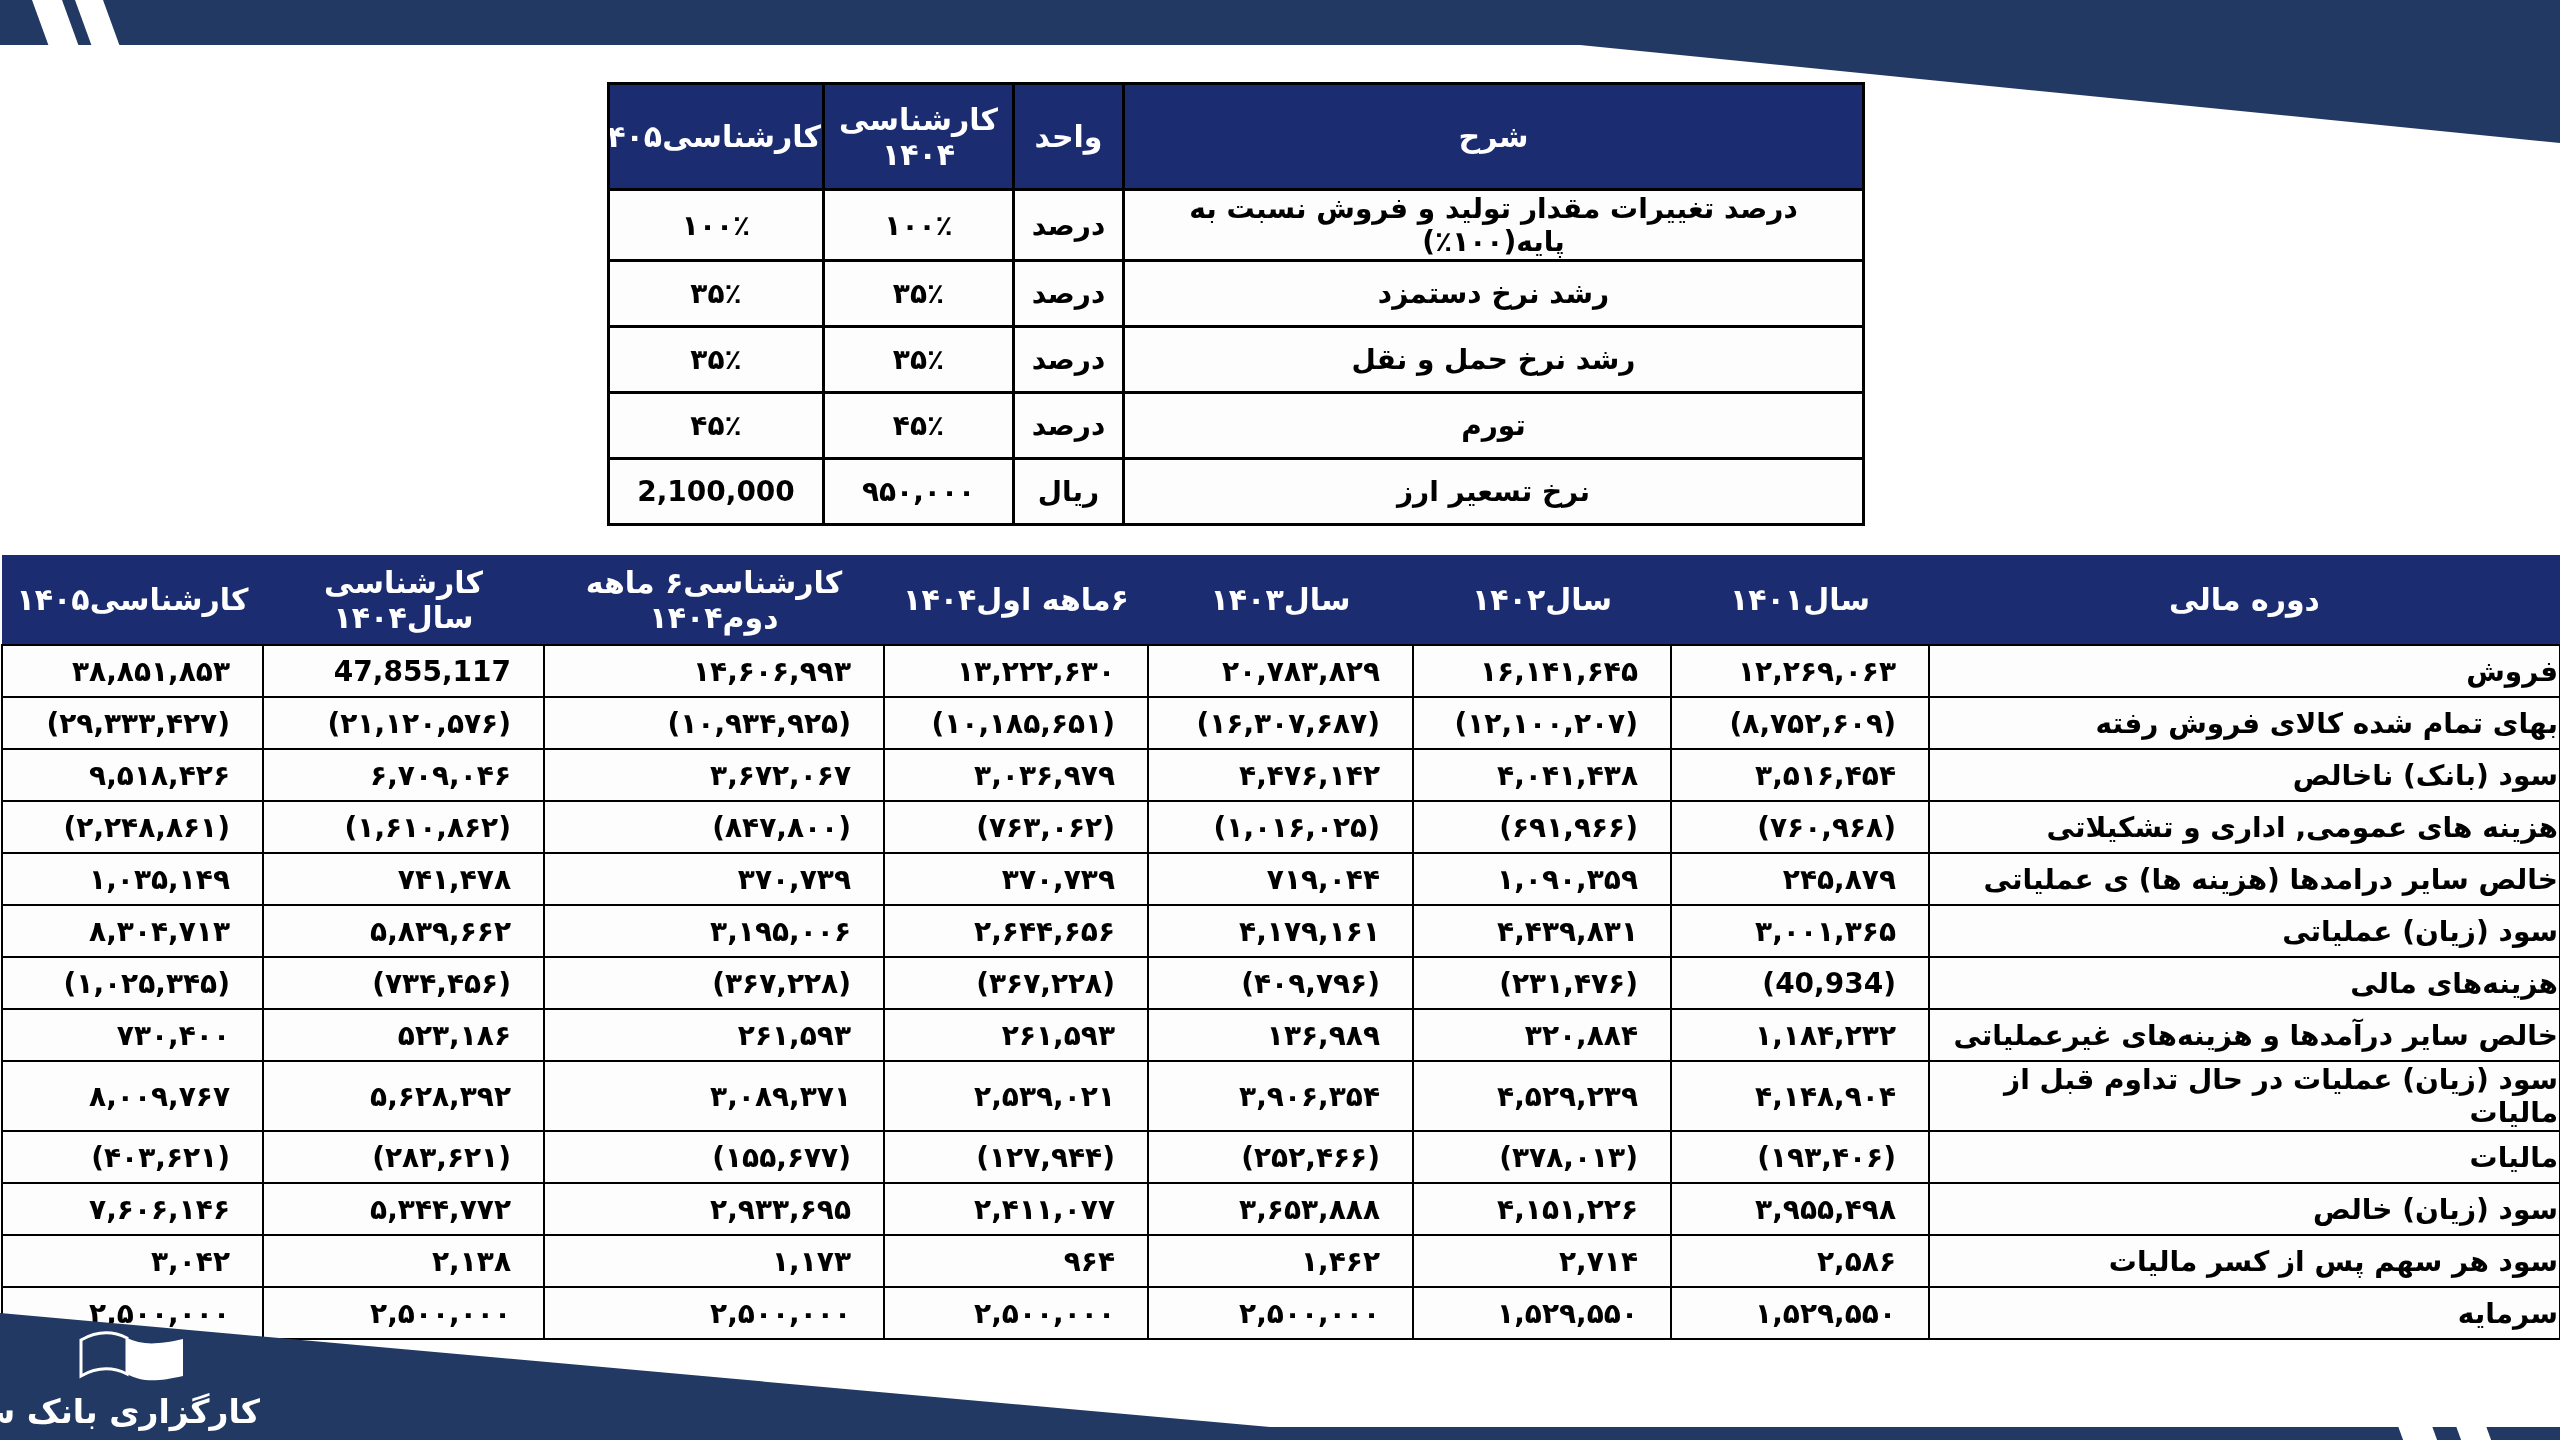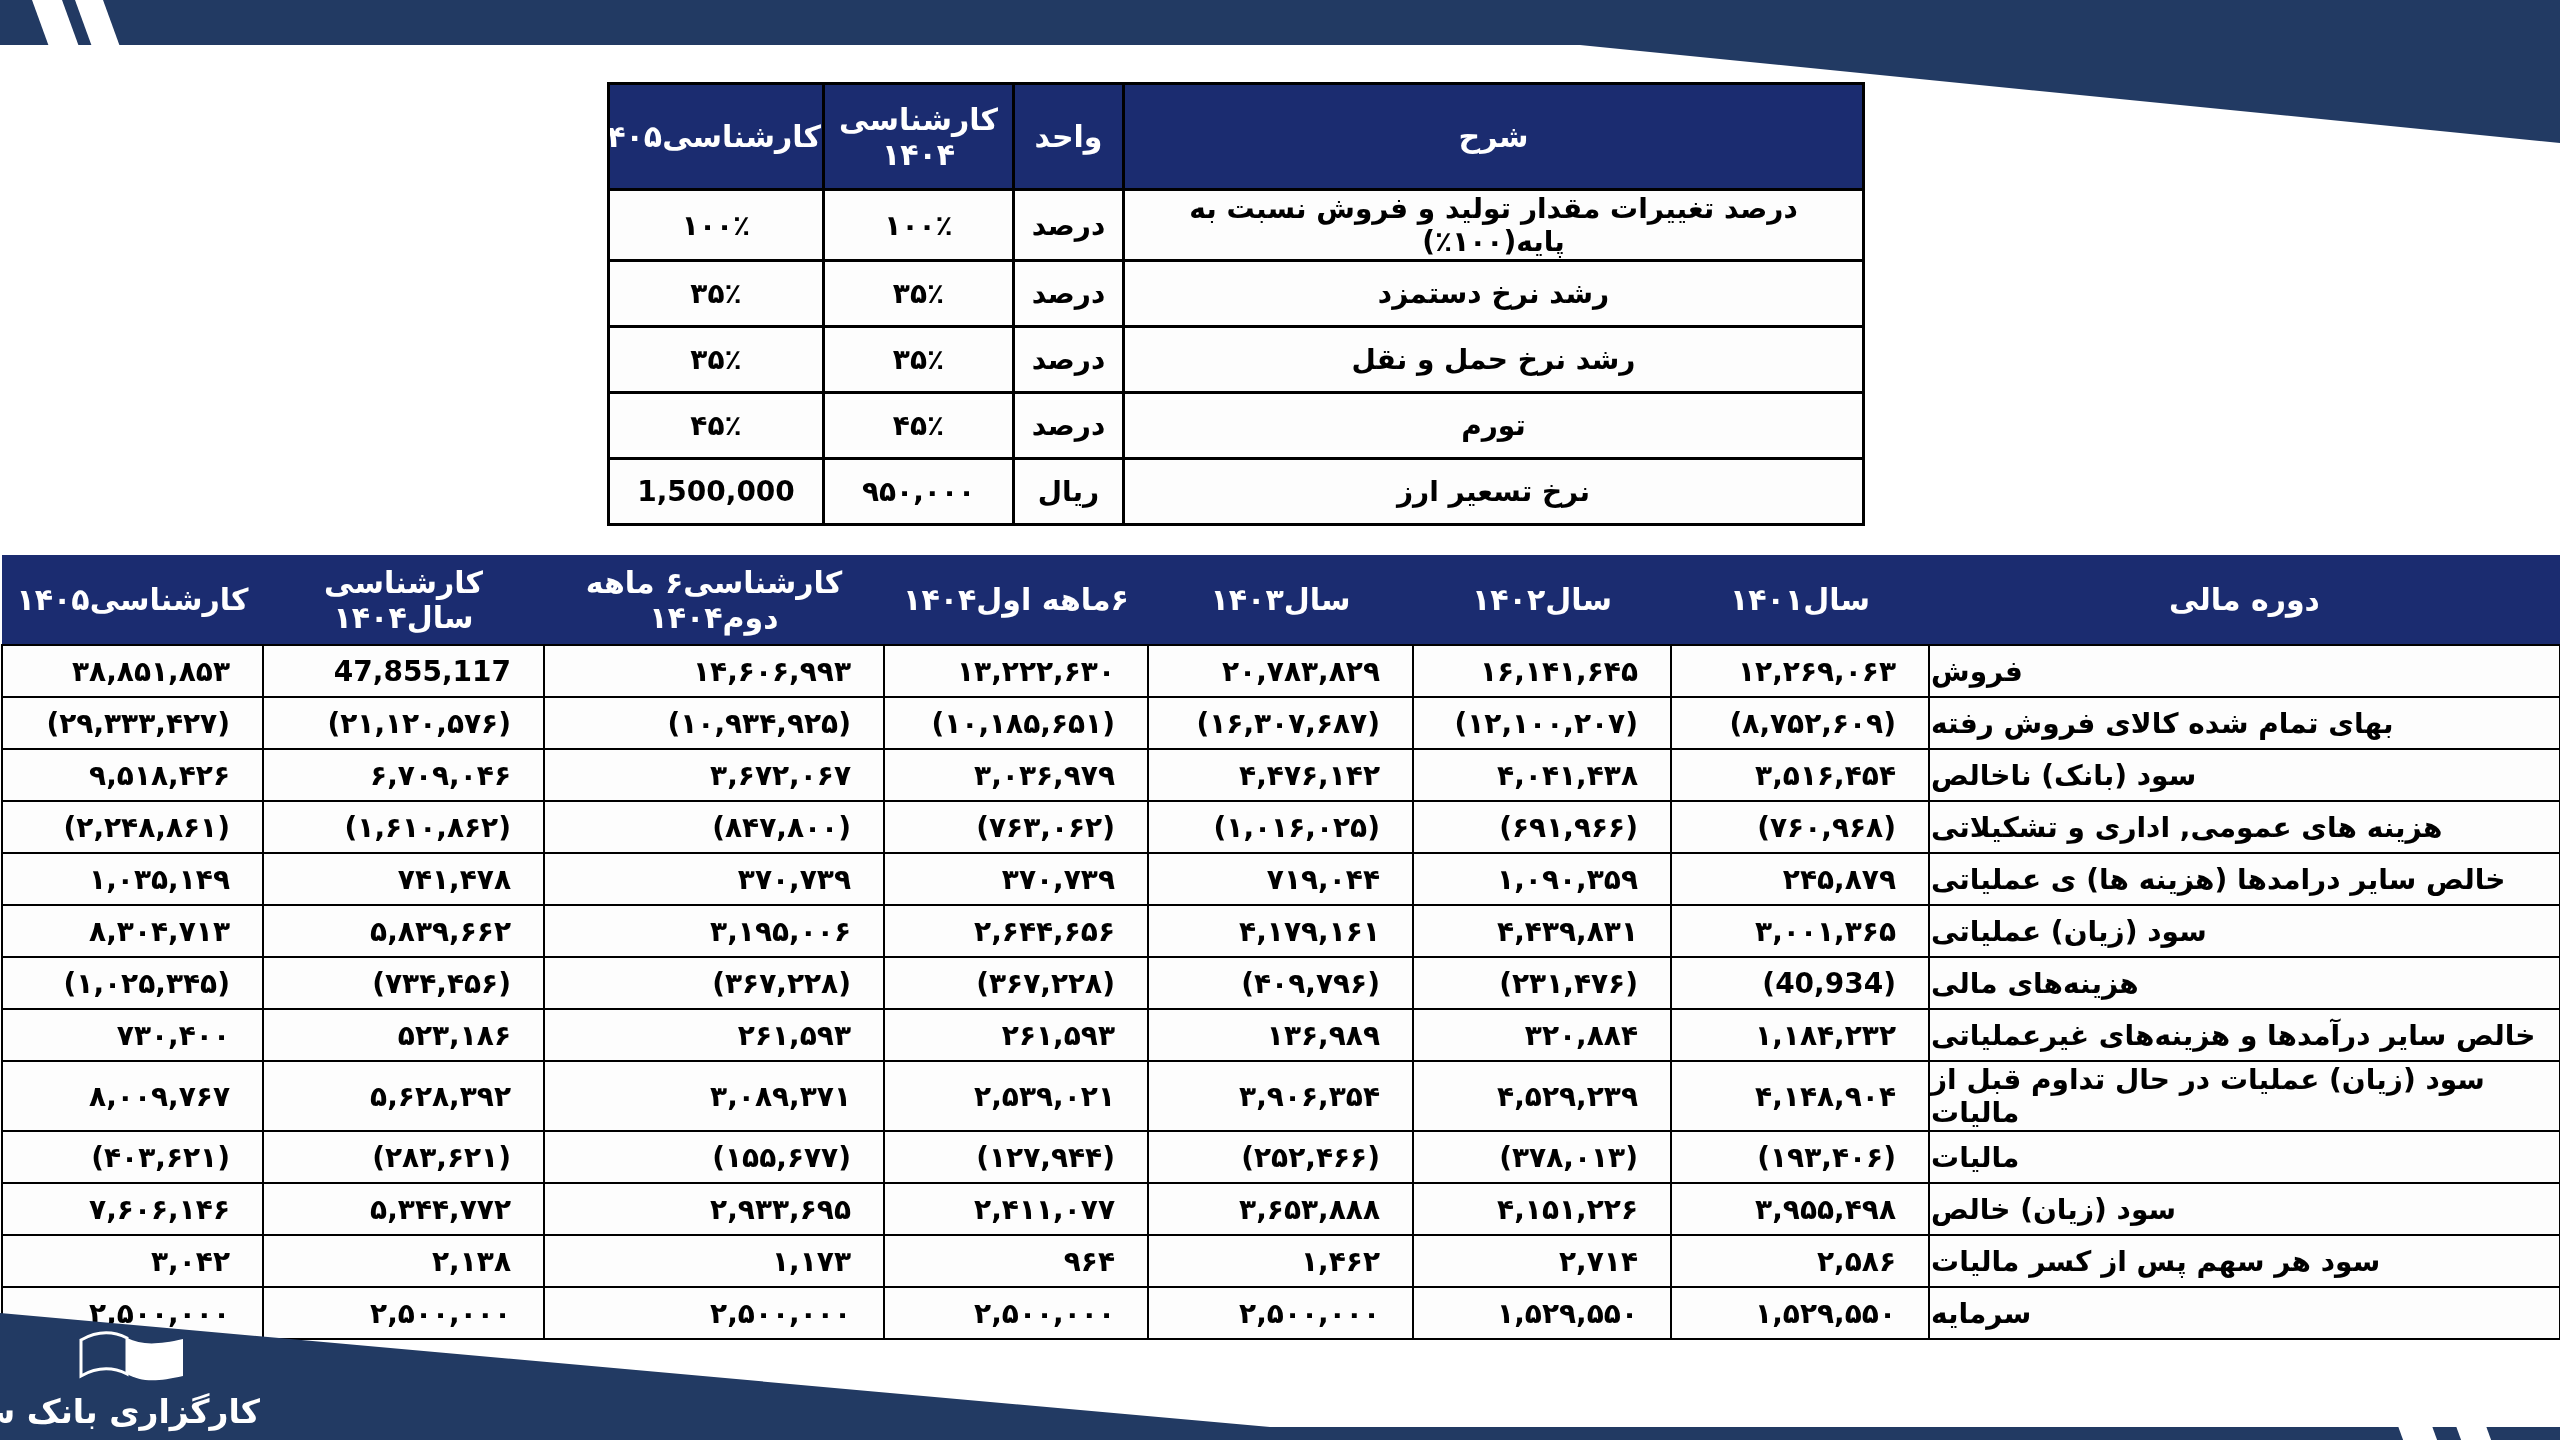--- a/index.html
+++ b/index.html
@@ -36,21 +36,21 @@
   .ass td{background:#fdfdfd;color:#000;font-size:28px;border:3px solid var(--border);text-align:center;}
 
   
   table.fin{left:1px;top:555px;width:2558px;}
   .fin col.f0{width:631px}.fin col.f1{width:258px}.fin col.f2{width:258px}.fin col.f3{width:265px}
   .fin col.f4{width:264px}.fin col.f5{width:340px}.fin col.f6{width:281px}.fin col.f7{width:261px}
   .fin thead tr{height:90px;}
   .fin tbody tr{height:52px;}
   .fin th{background:var(--hdr);color:#fff;font-size:30px;border:0;text-align:center;font-weight:bold;}
   .fin td{background:#fdfdfd;color:#000;border:2px solid var(--border);font-size:28px;}
-  .fin td.lbl{text-align:left;}
+  .fin td.lbl{text-align:right;}
   .fin td.num{text-align:right;padding-left:0;padding-right:0;}
   .fin td.num span{display:block;direction:ltr;text-align:right;padding-right:32px;}
   .ass td.val span{direction:ltr;unicode-bidi:isolate;}
 
   .logo{position:absolute;left:10px;top:1328px;width:250px;color:#fff;text-align:center;z-index:5;}
   .logo .flag{display:block;margin:0 auto;}
   .logo .brand{display:block;margin-top:2px;font-size:33px;letter-spacing:1px;white-space:nowrap;}
 </style>
 </head>
 <body>
@@ -100,21 +100,21 @@
         <tr>
           <td>تورم</td>
           <td>درصد</td>
           <td class="val"><span dir="ltr">۴۵٪</span></td>
           <td class="val"><span dir="ltr">۴۵٪</span></td>
         </tr>
         <tr>
           <td>نرخ تسعیر ارز</td>
           <td>ریال</td>
           <td class="val"><span dir="ltr">۹۵۰,۰۰۰</span></td>
-          <td class="val"><span dir="ltr">1,500,000</span></td>
+          <td class="val"><span dir="ltr">2,100,000</span></td>
         </tr>
       </tbody>
   </table>
 
   <table class="fin" dir="rtl">
     <colgroup>
       <col class="f0">
         <col class="f1">
         <col class="f2">
         <col class="f3">

